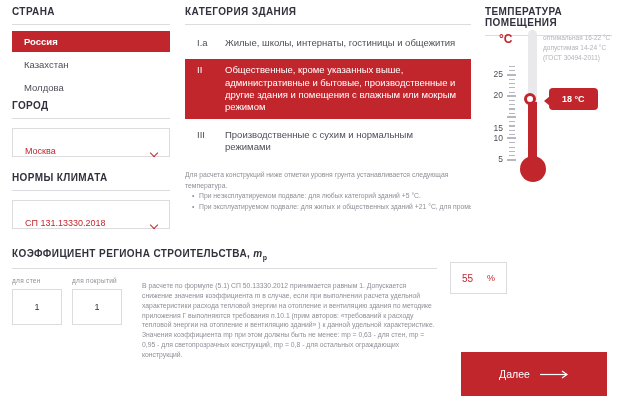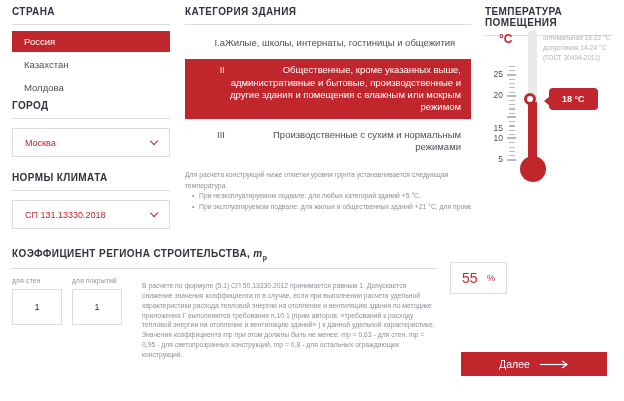--- a/index.html
+++ b/index.html
@@ -22,35 +22,35 @@
     font-size:10px;font-weight:700;letter-spacing:.4px;
     color:var(--dark);padding-bottom:7px;border-bottom:1px solid var(--border);
   }
   
   #sec-country{position:absolute;left:12px;top:6px;width:158px;}
   #country-list{margin-top:6px;}
   .country-item{
     padding:5px 12px;font-size:9.5px;color:var(--mid);
     margin-bottom:2px;cursor:pointer;
   }
-  .country-item.selected{background:var(--red);color:#fff;}
+  .country-item.selected{background:var(--red);color:#fff;font-weight:bold;}
   #sec-city{position:absolute;left:12px;top:100px;width:158px;}
   #sec-norms{position:absolute;left:12px;top:172px;width:158px;}
   .dropdown{
     margin-top:9px;border:1px solid var(--border);height:29px;
-    display:flex;align-items:center;justify-content:space-between;
+    display:flex;align-items:flex-end;justify-content:space-between;
     padding:0 12px;color:var(--red);font-size:9px;cursor:pointer;
   }
   .chev{
     width:6px;height:6px;border-right:1.5px solid var(--red);
     border-bottom:1.5px solid var(--red);transform:rotate(45deg);margin-top:-3px;
   }
   
   #sec-category{position:absolute;left:185px;top:6px;width:286px;}
-  #category-list{margin-top:7px;text-align:right;}
+  #category-list{margin-top:7px;}
   .cat-item{
     display:flex;margin-bottom:5px;padding:5px 10px 5px 12px;
     font-size:9.5px;line-height:1.3;color:var(--mid);cursor:pointer;
   }
   .cat-num{flex:0 0 28px;}
   .cat-item.selected{background:var(--red);color:#fff;}
   #note{margin-top:12px;font-size:6.8px;color:var(--gray);line-height:1.55;}
   .note-bullet{
     padding-left:14px;position:relative;white-space:nowrap;overflow:hidden;
   }
@@ -94,26 +94,26 @@
     text-align:center;font-size:9px;color:var(--dark);background:#fff;
   }
   #coef-desc{margin-left:10px;width:302px;font-size:6.8px;line-height:1.45;color:var(--gray);margin-top:4px;}
   
   #sec-humidity{position:absolute;left:450px;top:248px;width:162px;}
   #humidity-box{
     margin-top:14px;width:57px;height:32px;border:1px solid var(--border);
     display:flex;align-items:center;justify-content:space-between;padding:0 11px;
   }
   #humidity-box input{
-    width:18px;border:none;outline:none;color:var(--red);font-size:14px;
+    width:18px;border:none;outline:none;color:var(--red);font-size:10px;
     font-family:"Liberation Sans", sans-serif;padding:0;background:transparent;
   }
   #humidity-unit{color:var(--red);font-size:9px;}
   #next-btn{
-    position:absolute;left:461px;top:352px;width:146px;height:24px;
+    position:absolute;left:461px;top:352px;width:146px;height:44px;
     background:var(--red);color:#fff;border:none;cursor:pointer;
     display:flex;align-items:center;justify-content:center;gap:9px;
     font-size:10.5px;font-family:"Liberation Sans", sans-serif;
   }
 </style>
 </head>
 <body>
 
 <div id="sec-country">
   <div class="sec-h">СТРАНА</div>

